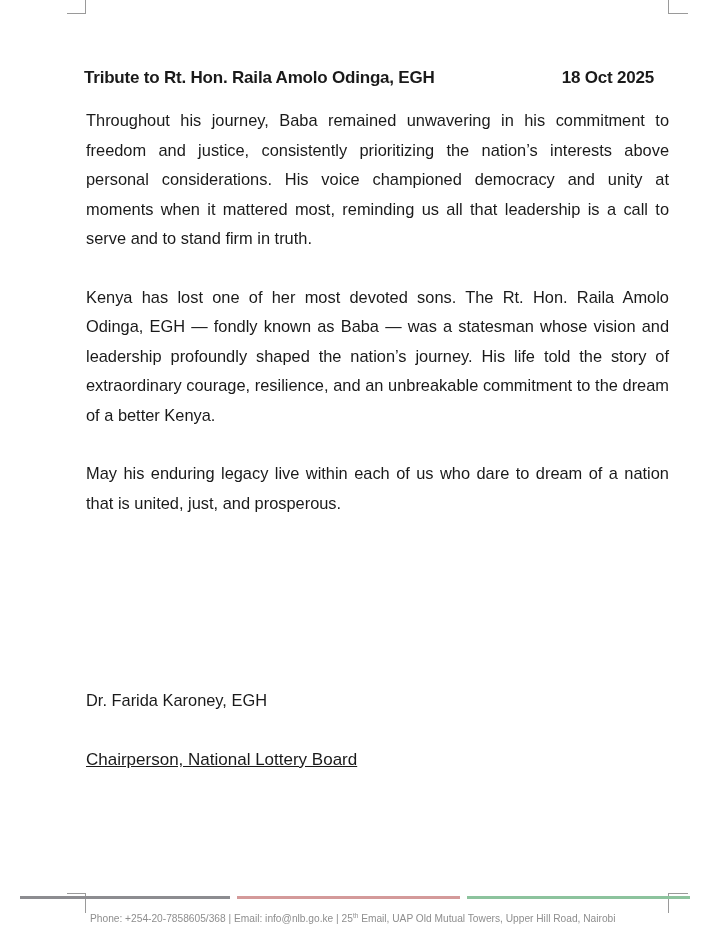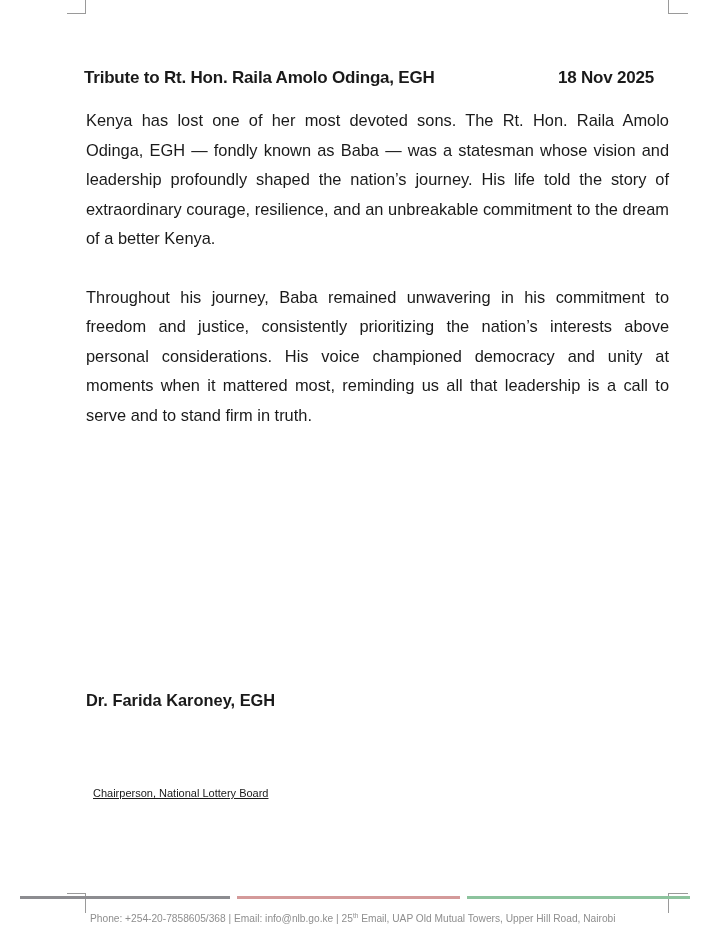--- a/index.html
+++ b/index.html
@@ -12,45 +12,46 @@
     .mark.br { left: 668px; top: 893px; width: 19px; height: 19px; border-left-width: 1px; border-top-width: 1px; }
 
     .header { position: absolute; left: 84px; top: 68px; width: 570px; height: 24px;
               font-size: 17px; font-weight: bold; letter-spacing: -0.2px; }
     .header .title { position: absolute; left: 0; top: 0; }
     .header .date { position: absolute; right: 0; top: 0; }
 
     .body { position: absolute; left: 86px; top: 106px; width: 583px; font-size: 16.4px;
             line-height: 29.5px; text-align: justify; }
     .body p { margin: 0 0 29px 0; }
-    .signature { position: absolute; left: 86px; top: 691px; font-size: 16.4px; font-weight: bold; }
-    .role { position: absolute; left: 86px; top: 787px; font-size: 11px; text-decoration: underline; margin-left: 7px; }
+    .signature { position: absolute; left: 86px; top: 691px; font-size: 16.4px; font-weight: normal; }
+    .role { position: absolute; left: 86px; top: 750px; font-size: 17px; text-decoration: underline; }
 
     .bar { position: absolute; top: 896px; height: 3px; }
     .bar.gray { left: 20px; width: 210px; background: #8c8c90; }
     .bar.red { left: 237px; width: 223px; background: #d49a9a; }
     .bar.green { left: 467px; width: 223px; background: #8cc39d; }
 
     .footer { position: absolute; left: 90px; top: 912px; font-size: 10.2px; color: #8e8e8e; white-space: nowrap; }
     .footer sup { font-size: 6.5px; vertical-align: 4px; }
   </style>
 </head>
 <body>
 
 <div class="mark tl"></div>
 <div class="mark tr"></div>
 
 <div class="header">
   <span class="title">Tribute to Rt. Hon. Raila Amolo Odinga, EGH</span>
-  <span class="date">18 Nov 2025</span>
+  <span class="date">18 Oct 2025</span>
 </div>
 
 <div class="body">
+  <p>Throughout his journey, Baba remained unwavering in his commitment to freedom and justice, consistently prioritizing the nation’s interests above personal considerations. His voice championed democracy and unity at moments when it mattered most, reminding us all that leadership is a call to serve and to stand firm in truth.</p>
   <p>Kenya has lost one of her most devoted sons. The Rt. Hon. Raila Amolo Odinga, EGH — fondly known as Baba — was a statesman whose vision and leadership profoundly shaped the nation’s journey. His life told the story of extraordinary courage, resilience, and an unbreakable commitment to the dream of a better Kenya.</p>
-  <p>Throughout his journey, Baba remained unwavering in his commitment to freedom and justice, consistently prioritizing the nation’s interests above personal considerations. His voice championed democracy and unity at moments when it mattered most, reminding us all that leadership is a call to serve and to stand firm in truth.</p>
+  <p>May his enduring legacy live within each of us who dare to dream of a nation that is united, just, and prosperous.</p>
 </div>
 
 <div class="signature">Dr. Farida Karoney, EGH</div>
 <div class="role">Chairperson, National Lottery Board</div>
 
 <div class="mark bl"></div>
 <div class="mark br"></div>
 
 <div class="bar gray"></div>
 <div class="bar red"></div>

